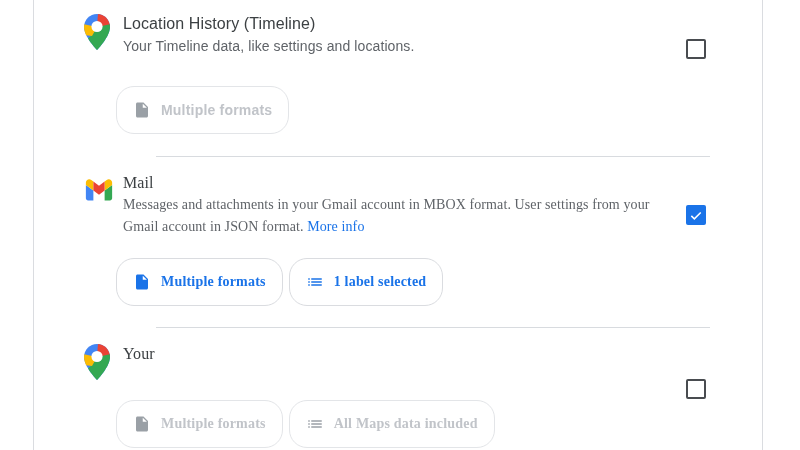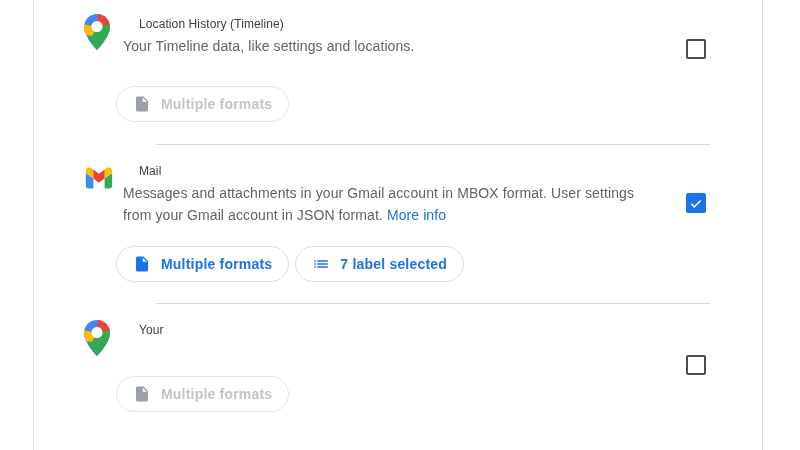--- a/index.html
+++ b/index.html
@@ -2,30 +2,30 @@
 <html><head>
 <meta charset="utf-8">
 <style>
   * { margin:0; padding:0; box-sizing:border-box; }
   html,body { width:800px; height:450px; overflow:hidden; background:#fff;
     font-family:"Liberation Sans", sans-serif; }
   .card { position:absolute; left:33px; top:-10px; width:730px; height:480px;
     background:#fff; border-left:1px solid #dadce0; border-right:1px solid #dadce0; }
   .row { position:relative; padding:0 36px 0 89px; }
   .row-pad-1 { padding-top:23px; }
-  .row-pad-2 { padding-top:15px; }
+  .row-pad-2 { padding-top:15px;font-family:Liberation Serif, serif; }
   .product-icon { position:absolute; left:50px; }
-  .title { font-size:12px; line-height:22px; color:#3c4043; letter-spacing:.1px;margin-left:16px; }
+  .title { font-size:16px; line-height:22px; color:#3c4043; letter-spacing:.1px; }
   .desc { font-size:14px; line-height:22px; color:#5f6368; max-width:530px; letter-spacing:.1px; }
   .desc .link { color:#1a73e8; text-decoration:none; cursor:pointer;margin-top:23px; }
   .chips { display:flex; gap:6px; margin-left:-7px; }
   .chips.gap-1 { margin-top:29px; }
   .chips.gap-2 { margin-top:20px; }
   .chips.gap-3 { margin-top:35px; }
-  .chip { display:inline-flex; align-items:center; height:36px; padding:0 16px;
+  .chip { display:inline-flex; align-items:center; height:48px; padding:0 16px;
     border:1px solid #dadce0; border-radius:18px; background:#fff; font-size:14px;
     font-weight:bold; letter-spacing:.2px; gap:10px; white-space:nowrap;text-align:right; }
   .chip.on { color:#1a73e8; cursor:pointer; }
   .chip.on .chip-ic { color:#1a73e8; }
   .chip.off { color:#c1c4c9; border-color:#e3e5e8; }
   .chip.off .chip-ic { color:#9aa0a6; }
   .chip-ic { width:18px; height:18px; display:inline-flex; }
   .chip-ic svg { width:18px; height:18px; fill:currentColor; }
   .cb { position:absolute; width:20px; height:20px; border-radius:2px; cursor:pointer; right:56px; }
   .cb.unchecked { border:2px solid #494c50; background:#fff; }
@@ -97,21 +97,21 @@
             </svg>
         </span>
         <span>Multiple formats</span>
       </span>
       <span class="chip on">
         <span class="chip-ic">
           <svg viewBox="0 0 24 24">
               <path d="M3 13h2v-2H3v2zm0 4h2v-2H3v2zm0-8h2V7H3v2zm4 4h14v-2H7v2zm0 4h14v-2H7v2zM7 7v2h14V7H7z"></path>
             </svg>
         </span>
-        <span>7 label selected</span>
+        <span>1 label selected</span>
       </span>
     </div>
     <div class="divider d2"></div>
   </div>
 
   <div class="row row-pad-2">
     <span class="product-icon" style="top:16px">
       <svg width="26" height="36" viewBox="0 0 26 36">
         <defs>
             <clipPath id="pinB">
@@ -131,16 +131,24 @@
     <span class="cb unchecked" style="top:51px"></span>
     <div class="chips gap-3">
       <span class="chip off">
         <span class="chip-ic">
           <svg viewBox="0 0 24 24">
               <path fill-rule="evenodd" d="M14 2H6c-1.1 0-2 .9-2 2v16c0 1.1.9 2 2 2h12c1.1 0 2-.9 2-2V8l-6-6zm-1 7V3.5L18.5 9H13z"></path>
             </svg>
         </span>
         <span>Multiple formats</span>
       </span>
+      <span class="chip off">
+        <span class="chip-ic">
+          <svg viewBox="0 0 24 24">
+              <path d="M3 13h2v-2H3v2zm0 4h2v-2H3v2zm0-8h2V7H3v2zm4 4h14v-2H7v2zm0 4h14v-2H7v2zM7 7v2h14V7H7z"></path>
+            </svg>
+        </span>
+        <span>All Maps data included</span>
+      </span>
     </div>
   </div>
 
 </div>
 
 </body></html>

